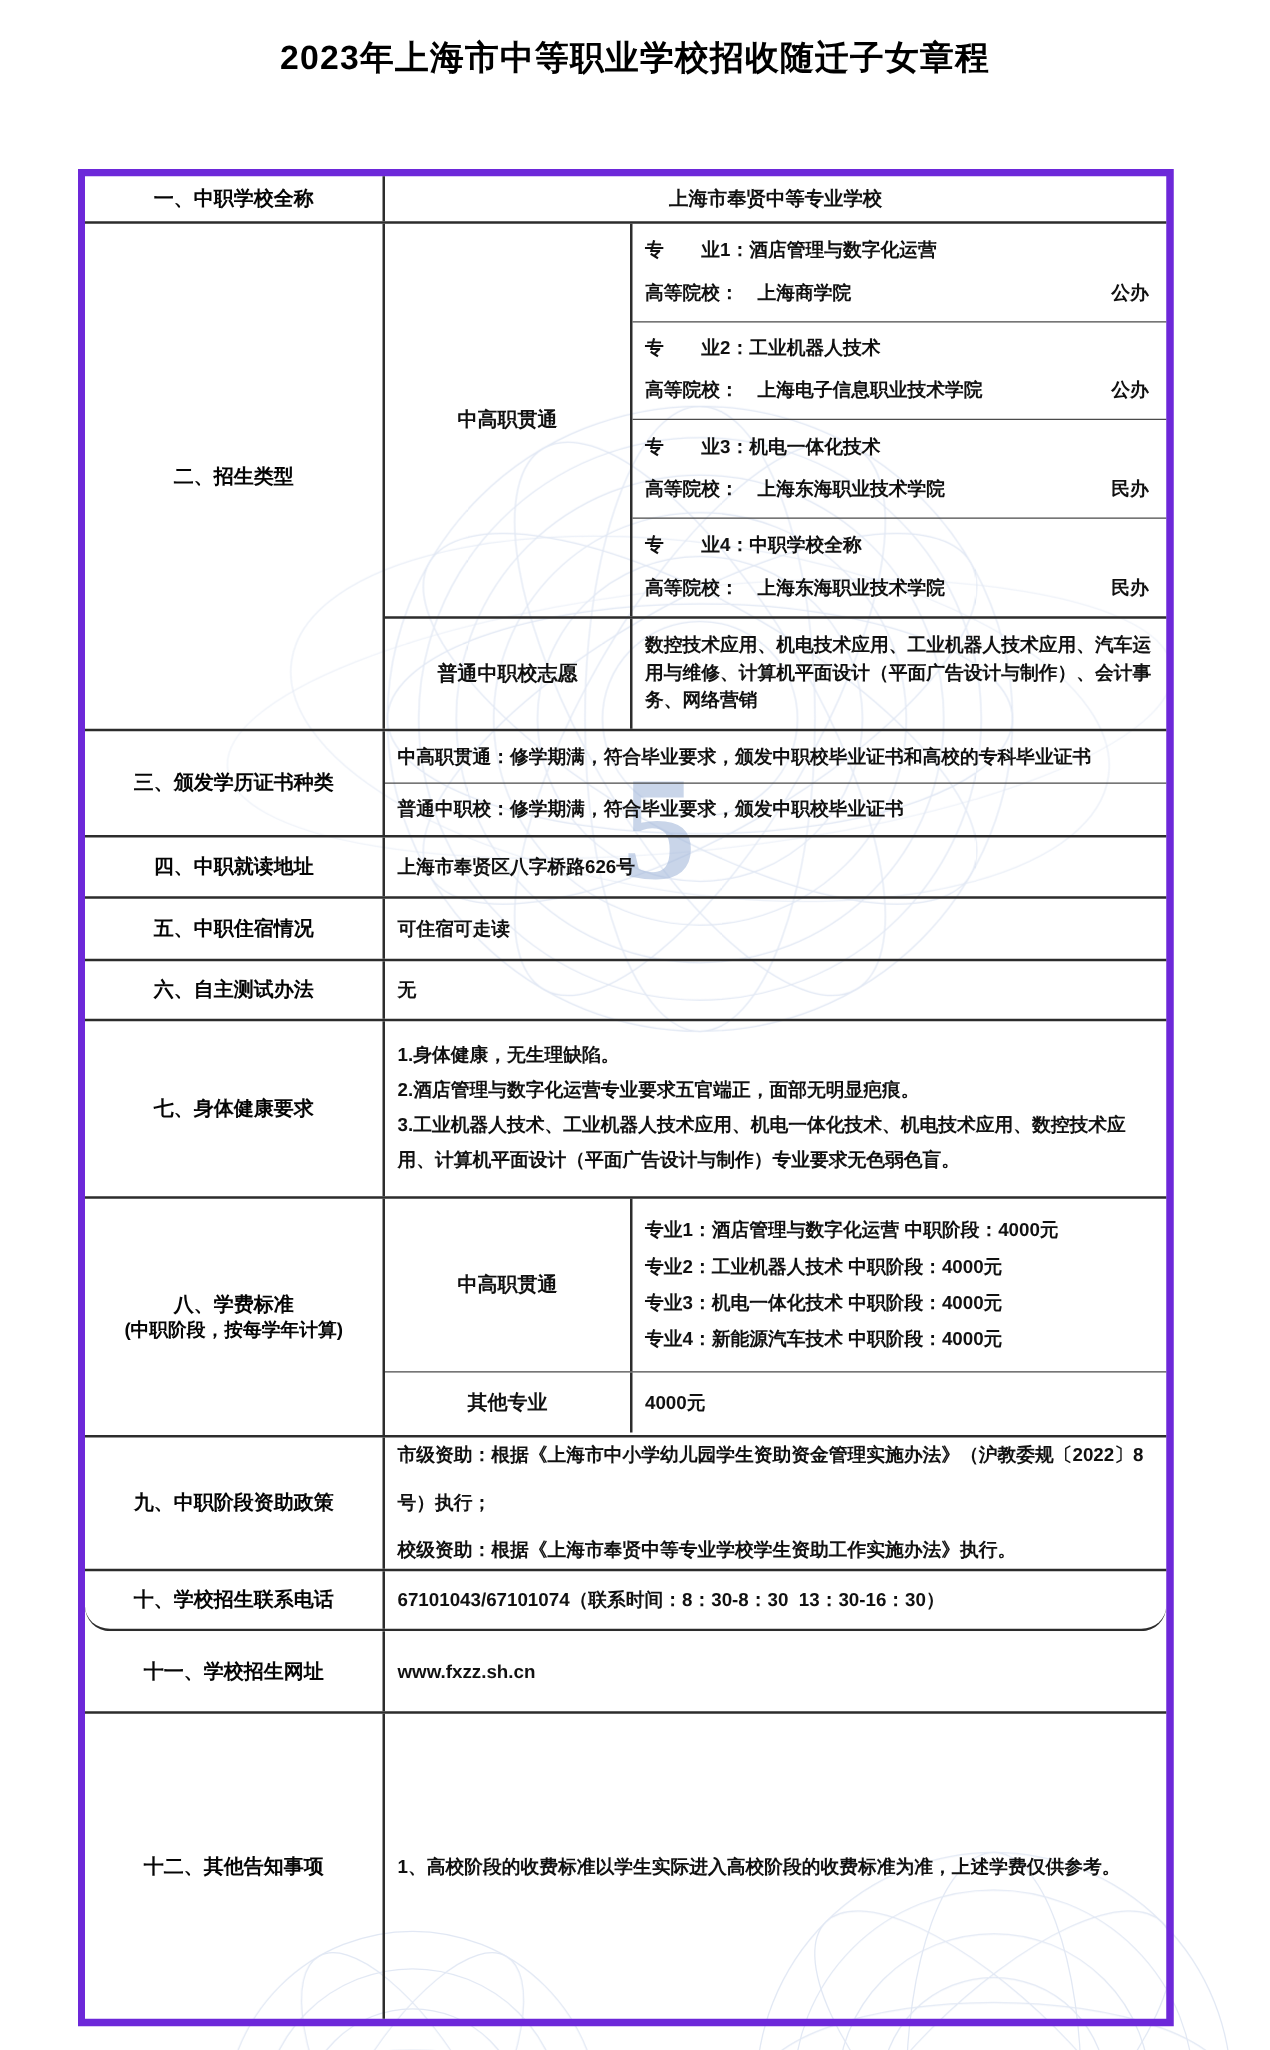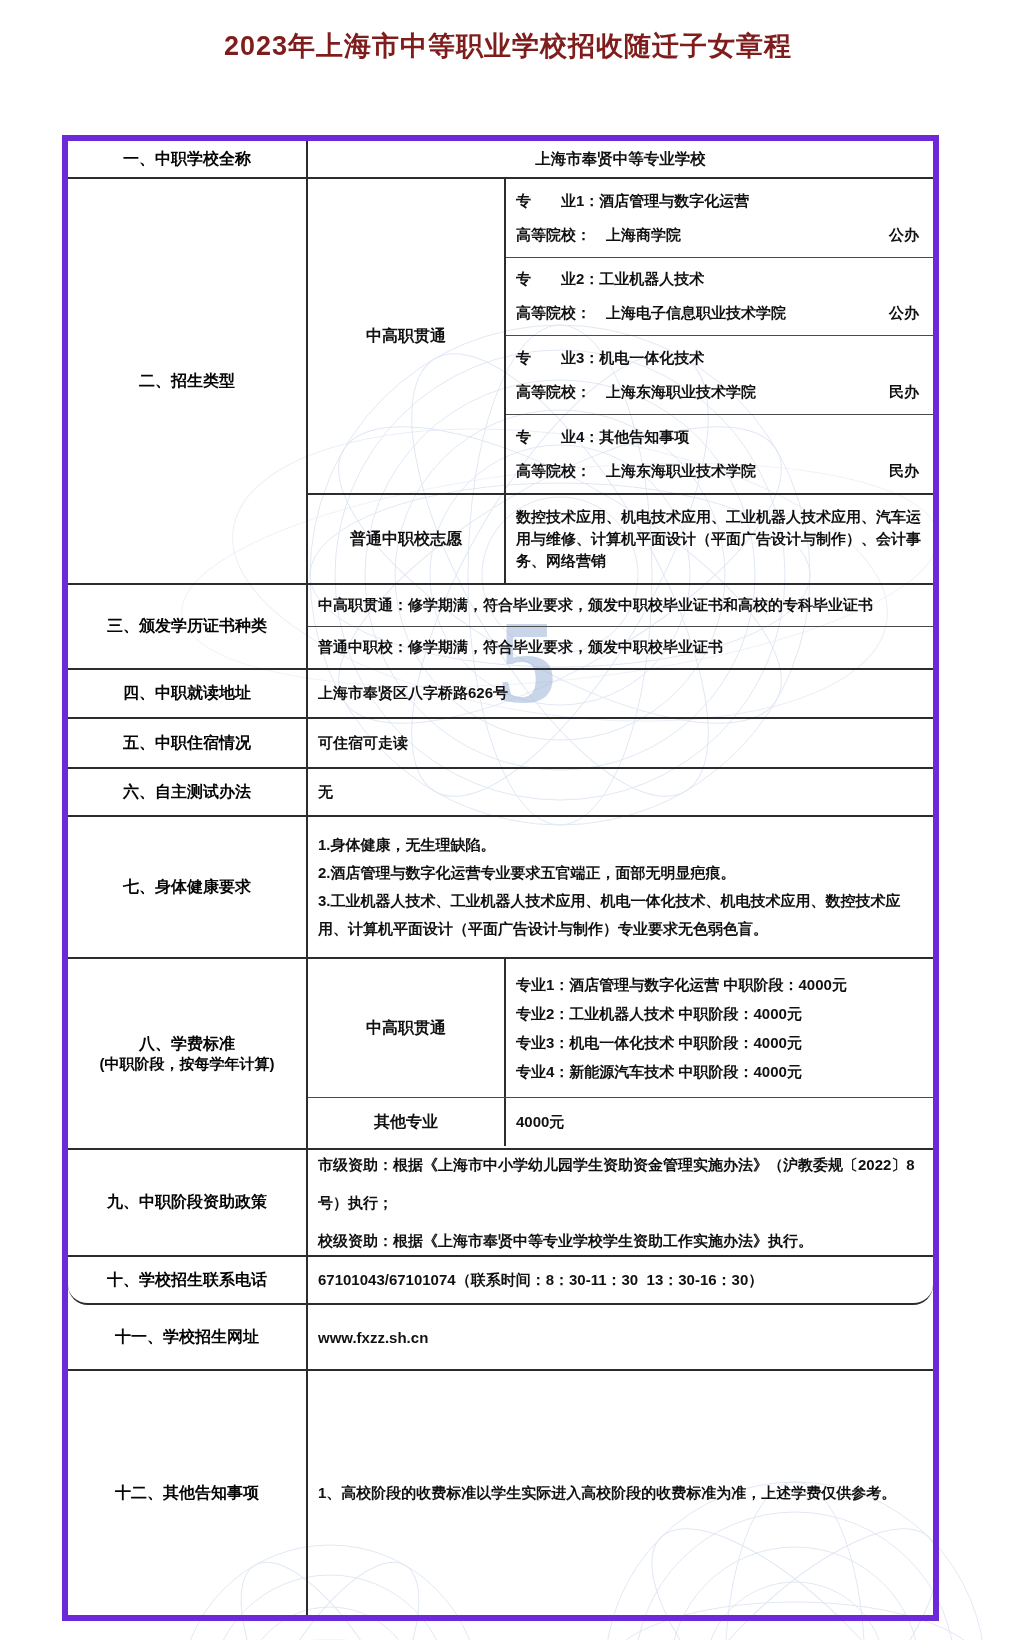--- a/index.html
+++ b/index.html
@@ -10,21 +10,21 @@
     color: #111;
     font-family: "Liberation Sans", "DejaVu Sans", sans-serif;
     overflow: hidden;
   }
   .watermark { position: absolute; left: 0; top: 0; z-index: 0; pointer-events: none; }
   .page { position: relative; z-index: 1; }
 
   .doc-title {
     position: absolute; left: 0; top: 28px; width: 1016px;
     text-align: center; font-size: 27px; font-weight: 700; letter-spacing: 1px;
-    color: #7f1d1d; white-space: pre;
+    color: #000000; white-space: pre;
   }
 
   .tbl {
     position: absolute; left: 62px; top: 135px; width: 877px;
     border: 6px solid #6d28d9; background: transparent;
     font-size: 15px;
   }
   .row { display: flex; border-bottom: 2px solid #2c2c2c; }
   .row:last-child { border-bottom: none; }
 
@@ -170,21 +170,21 @@
               </div>
             </div>
             <div class="major">
               <div class="mline">专　　业3：机电一体化技术</div>
               <div class="mline2">
                 <span>高等院校：　上海东海职业技术学院</span>
                 <span>民办</span>
               </div>
             </div>
             <div class="major">
-              <div class="mline">专　　业4：其他告知事项</div>
+              <div class="mline">专　　业4：中职学校全称</div>
               <div class="mline2">
                 <span>高等院校：　上海东海职业技术学院</span>
                 <span>民办</span>
               </div>
             </div>
           </div>
         </div>
         <div class="s2-bottom">
           <div class="c2">普通中职校志愿</div>
           <div class="list-cell">数控技术应用、机电技术应用、工业机器人技术应用、汽车运用与维修、计算机平面设计（平面广告设计与制作）、会计事务、网络营销</div>
@@ -249,21 +249,21 @@
     <div class="row r9">
       <div class="c1">九、中职阶段资助政策</div>
       <div class="lines lh27">
         <div class="ln">市级资助：根据《上海市中小学幼儿园学生资助资金管理实施办法》（沪教委规〔2022〕8号）执行；</div>
         <div class="ln">校级资助：根据《上海市奉贤中等专业学校学生资助工作实施办法》执行。</div>
       </div>
     </div>
 
     <div class="row r10">
       <div class="c1">十、学校招生联系电话</div>
-      <div class="cval">67101043/67101074（联系时间：8：30-11：30  13：30-16：30）</div>
+      <div class="cval">67101043/67101074（联系时间：8：30-8：30  13：30-16：30）</div>
     </div>
 
     <div class="row r11">
       <div class="c1">十一、学校招生网址</div>
       <div class="cval">www.fxzz.sh.cn</div>
     </div>
 
     <div class="row r12">
       <div class="c1">十二、其他告知事项</div>
       <div class="cval">1、高校阶段的收费标准以学生实际进入高校阶段的收费标准为准，上述学费仅供参考。</div>

